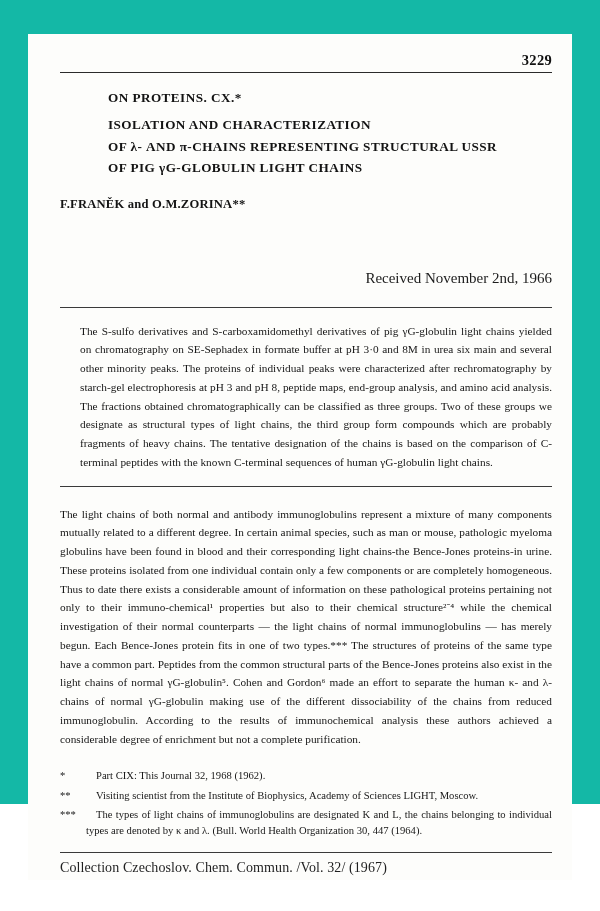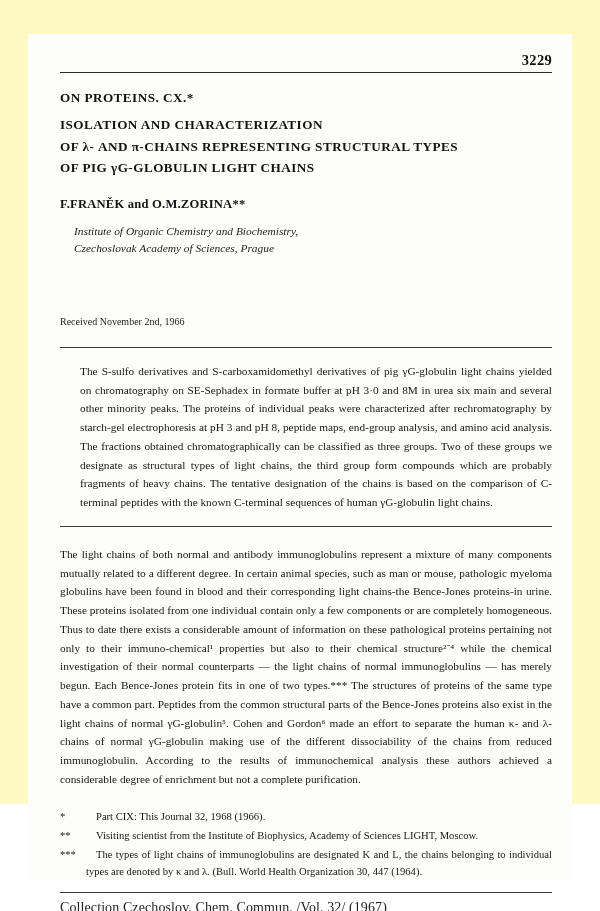--- a/index.html
+++ b/index.html
@@ -13,21 +13,21 @@
     font-family: "Liberation Serif", serif;
     color: #1b1b1b;
     position: relative;
     overflow: hidden;
   }
   .page {
     position: absolute;
     left: 0; top: 0;
     width: 600px;
     height: 804px;
-    background: #fef9c3;
+    background: #14b8a6;
   }
   .paper {
     position: absolute;
     left: 28px;
     top: 34px;
     width: 544px;
     height: 846px;
     background: #fdfdfb;
   }
   .content {
@@ -62,20 +62,21 @@
   .title-block {
     margin-bottom: 18px;
   }
   .title-line {
     font-size: 13.2px;
     font-weight: bold;
     letter-spacing: 0.45px;
     line-height: 1.62;
     color: #131313;
     font-family: "Liberation Serif", serif;
+    margin-left: 48px;
   }
   .title-line.first {
     margin-bottom: 6px;
   }
 
   .authors {
     font-size: 12.6px;
     font-weight: bold;
     letter-spacing: 0.2px;
     margin-top: 4px;
@@ -84,21 +85,22 @@
   }
   .affiliation {
     font-size: 11.4px;
     font-style: italic;
     line-height: 1.55;
     margin-left: 14px;
     color: #1c1c1c;
   }
 
   .received {
-    font-size: 10px;
+    text-align: right;
+    font-size: 15px;
     margin-top: 58px;
     margin-bottom: 20px;
     color: #1c1c1c;
   }
 
   .abstract {
     font-size: 11.3px;
     line-height: 1.66;
     text-align: justify;
     color: #161616;
@@ -152,45 +154,41 @@
 <div class="page">
   <div class="paper">
     <div class="content">
 
       <div class="page-number">3229</div>
       <hr class="rule">
 
       <div class="title-block">
         <div class="title-line first">ON PROTEINS. CX.*</div>
         <div class="title-line">ISOLATION AND CHARACTERIZATION</div>
-        <div class="title-line">OF λ- AND π-CHAINS REPRESENTING STRUCTURAL TYPES</div>
+        <div class="title-line">OF λ- AND π-CHAINS REPRESENTING STRUCTURAL USSR</div>
         <div class="title-line">OF PIG γG-GLOBULIN LIGHT CHAINS</div>
       </div>
 
       <div class="authors">F.FRANĚK and O.M.ZORINA**</div>
 
-      <div class="affiliation">
-        <div>Institute of Organic Chemistry and Biochemistry,</div>
-        <div>Czechoslovak Academy of Sciences, Prague</div>
-      </div>
 
       <div class="received">Received November 2nd, 1966</div>
 
       <hr class="rule thin">
 
       <div class="abstract">The S-sulfo derivatives and S-carboxamidomethyl derivatives of pig γG-globulin light chains yielded on chromatography on SE-Sephadex in formate buffer at pH 3·0 and 8M in urea six main and several other minority peaks. The proteins of individual peaks were characterized after rechromatography by starch-gel electrophoresis at pH 3 and pH 8, peptide maps, end-group analysis, and amino acid analysis. The fractions obtained chromatographically can be classified as three groups. Two of these groups we designate as structural types of light chains, the third group form compounds which are probably fragments of heavy chains. The tentative designation of the chains is based on the comparison of C-terminal peptides with the known C-terminal sequences of human γG-globulin light chains.</div>
 
       <hr class="rule thin">
 
       <div class="body-text">The light chains of both normal and antibody immunoglobulins represent a mixture of many components mutually related to a different degree. In certain animal species, such as man or mouse, pathologic myeloma globulins have been found in blood and their corresponding light chains-the Bence-Jones proteins-in urine. These proteins isolated from one individual contain only a few components or are completely homogeneous. Thus to date there exists a considerable amount of information on these pathological proteins pertaining not only to their immuno-chemical¹ properties but also to their chemical structure²⁻⁴ while the chemical investigation of their normal counterparts — the light chains of normal immunoglobulins — has merely begun. Each Bence-Jones protein fits in one of two types.*** The structures of proteins of the same type have a common part. Peptides from the common structural parts of the Bence-Jones proteins also exist in the light chains of normal γG-globulin⁵. Cohen and Gordon⁶ made an effort to separate the human κ- and λ-chains of normal γG-globulin making use of the different dissociability of the chains from reduced immunoglobulin. According to the results of immunochemical analysis these authors achieved a considerable degree of enrichment but not a complete purification.</div>
 
       <div class="footnotes">
         <div class="footnote">
           <span class="mark">*</span>
-          <span class="fn-text">Part CIX: This Journal 32, 1968 (1966).</span>
+          <span class="fn-text">Part CIX: This Journal 32, 1968 (1962).</span>
         </div>
         <div class="footnote">
           <span class="mark">**</span>
           <span class="fn-text">Visiting scientist from the Institute of Biophysics, Academy of Sciences LIGHT, Moscow.</span>
         </div>
         <div class="footnote">
           <span class="mark">***</span>
           <span class="fn-text">The types of light chains of immunoglobulins are designated K and L, the chains belonging to individual types are denoted by κ and λ. (Bull. World Health Organization 30, 447 (1964).</span>
         </div>
       </div>

